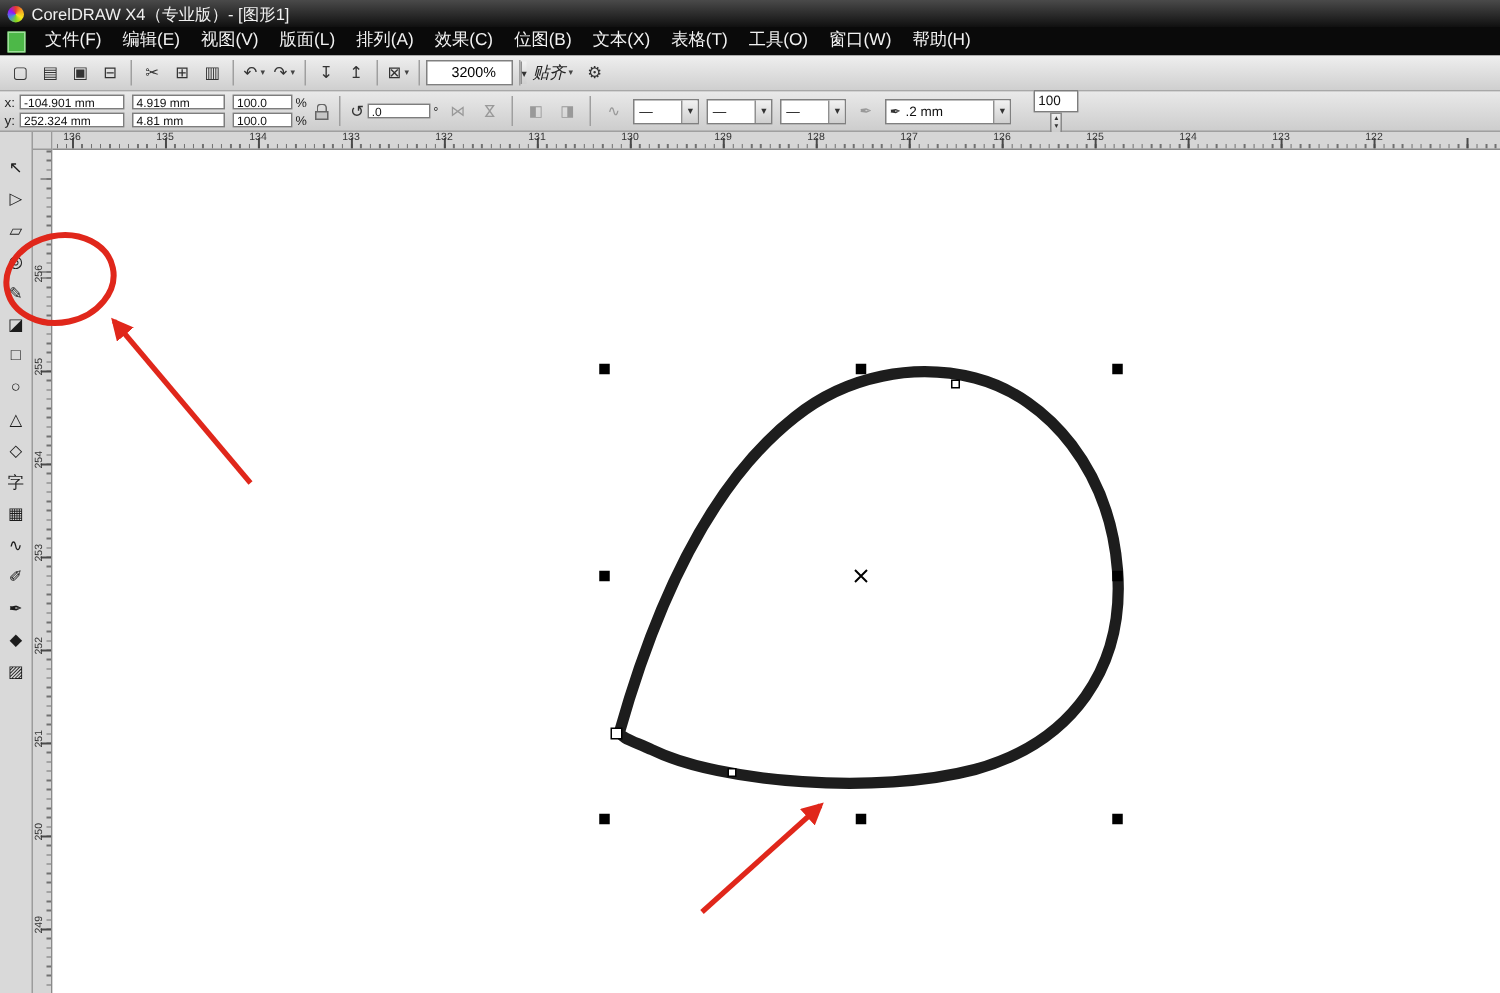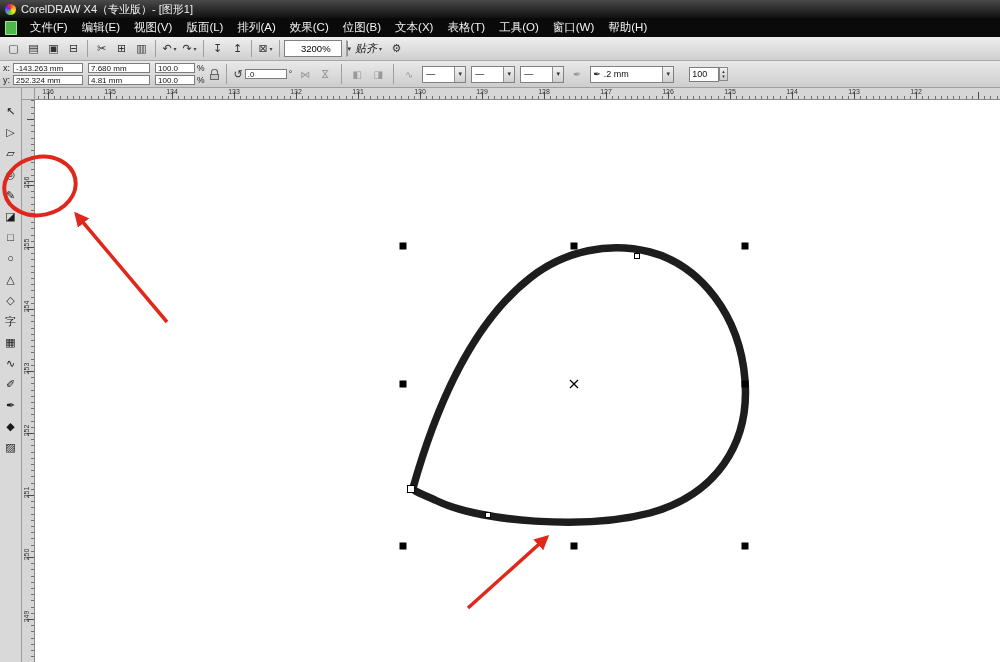--- a/index.html
+++ b/index.html
@@ -56,21 +56,21 @@
   .dim{color:#999;}
   .rot90{transform:rotate(90deg);}
   .pbrot{display:flex;align-items:center;gap:2px;}
   .lock{display:flex;flex-direction:column;align-items:center;}
   .shk{width:5px;height:4px;border:1px solid #666;border-bottom:none;border-radius:3px 3px 0 0;}
   .lbody{width:9px;height:6px;background:#c6c6c6;border:1px solid #666;box-sizing:border-box;}
   .combo{height:17px;background:#fff;border:1px solid #808080;display:flex;
     align-items:center;font-size:9px;box-sizing:border-box;}
   .combo .cval{flex:1;padding:0 3px;color:#111;}
   .w44{width:44px}.w84{width:84px}
-  .spin{display:flex;align-items:center;margin-left:10px;}
+  .spin{display:flex;align-items:center;margin-left:10px;flex-direction:column;}
   .spin .pbinput{height:15px;line-height:13px;font-size:9px;}
   .spinarr{display:flex;flex-direction:column;font-size:5px;line-height:5px;color:#333;
     border:1px solid #8a8a8a;background:linear-gradient(#f0f0f0,#ccc);padding:1px 2px;}
 
   
   .workspace{position:absolute;left:0;top:88px;right:0;bottom:0;}
   .toolbox{position:absolute;left:0;top:0;width:22px;bottom:0;background:#d9d9d9;
     border-right:1px solid #9c9c9c;box-sizing:border-box;padding-top:13px;
     display:flex;flex-direction:column;align-items:center;gap:1px;}
   .tool{width:20px;height:20px;display:flex;align-items:center;justify-content:center;
@@ -151,30 +151,30 @@
       </div>
       <div class="tbsep"></div>
       <div class="tbdrop">贴齐<span class="dd">▾</span></div>
       <div class="tbico">⚙</div>
     </div>
 
   <div class="propbar">
     <div class="pbcol">
       <div class="pbrow">
         <span class="pblbl">x:</span>
-        <span class="pbinput w70">-143.263 mm</span>
+        <span class="pbinput w70">-104.901 mm</span>
       </div>
       <div class="pbrow">
         <span class="pblbl">y:</span>
         <span class="pbinput w70">252.324 mm</span>
       </div>
     </div>
     <div class="pbcol">
       <div class="pbrow">
-          <span class="pbinput w62">7.680 mm</span>
+          <span class="pbinput w62">4.919 mm</span>
         </div>
       <div class="pbrow">
           <span class="pbinput w62">4.81 mm</span>
         </div>
     </div>
     <div class="pbcol">
       <div class="pbrow">
         <span class="pbinput w40">100.0</span>
         <span class="pbsuf">%</span>
       </div>

